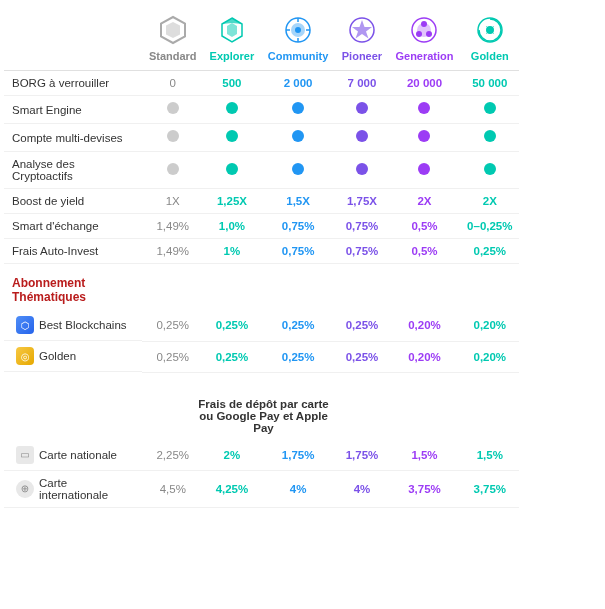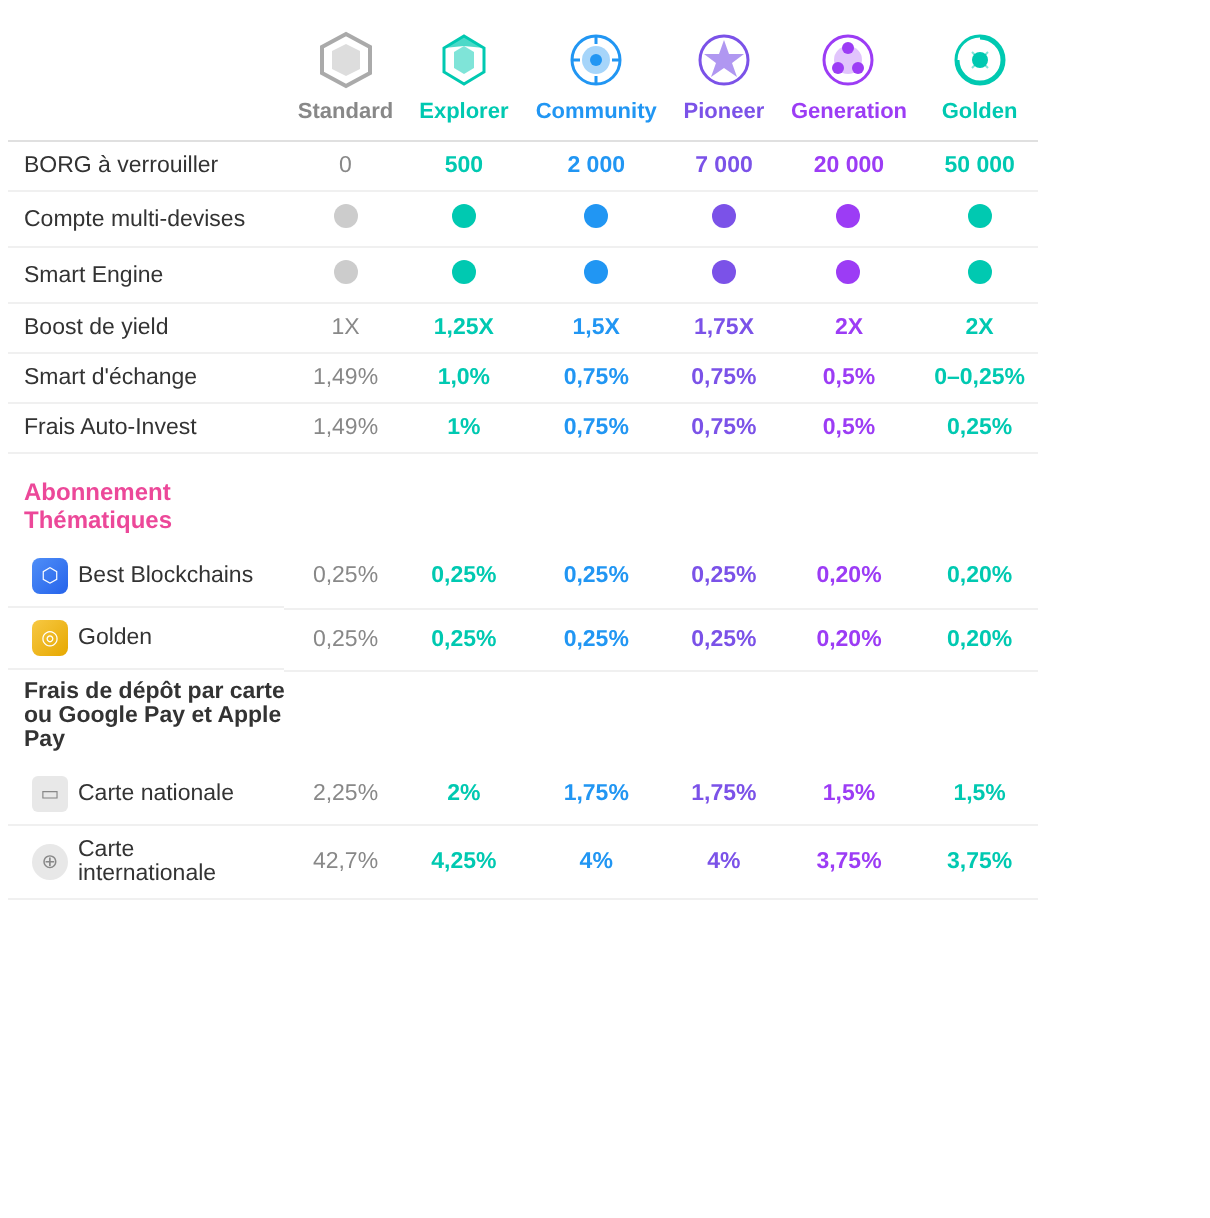--- a/index.html
+++ b/index.html
@@ -41,21 +41,21 @@
     .tier-icon {
       width: 32px;
       height: 32px;
       margin: 0 auto 4px auto;
       display: block;
     }
 
     .section-header td {
       font-weight: 600;
       font-size: 12px;
-      color: #ec4899;
+      color: #b91c1c;
       border-bottom: none;
       padding-top: 10px;
     }
     .sub-item td:first-child {
       padding-left: 12px;
       font-weight: 400;
       display: flex;
       align-items: center;
       gap: 6px;
     }
@@ -165,30 +165,39 @@
     <tr>
           <td>BORG à verrouiller</td>
           <td class="col-std">0</td>
           <td class="col-exp">500</td>
           <td class="col-com">2 000</td>
           <td class="col-pio">7 000</td>
           <td class="col-gen">20 000</td>
           <td class="col-gns">50 000</td>
         </tr>
         <tr>
-          <td>Compte multi-devises</td>
+          <td>Smart Engine</td>
           <td><span style="width: 12px; height: 12px; border-radius: 50%; background: rgb(204, 204, 204); display: inline-block;"></span></td>
           <td><span style="width: 12px; height: 12px; border-radius: 50%; background: rgb(0, 201, 177); display: inline-block;"></span></td>
           <td><span style="width: 12px; height: 12px; border-radius: 50%; background: rgb(33, 150, 243); display: inline-block;"></span></td>
           <td><span style="width: 12px; height: 12px; border-radius: 50%; background: rgb(123, 82, 232); display: inline-block;"></span></td>
           <td><span style="width: 12px; height: 12px; border-radius: 50%; background: rgb(156, 60, 245); display: inline-block;"></span></td>
           <td><span style="width: 12px; height: 12px; border-radius: 50%; background: rgb(0, 201, 177); display: inline-block;"></span></td>
         </tr>
         <tr>
-          <td>Smart Engine</td>
+          <td>Compte multi-devises</td>
+          <td><span style="width: 12px; height: 12px; border-radius: 50%; background: rgb(204, 204, 204); display: inline-block;"></span></td>
+          <td><span style="width: 12px; height: 12px; border-radius: 50%; background: rgb(0, 201, 177); display: inline-block;"></span></td>
+          <td><span style="width: 12px; height: 12px; border-radius: 50%; background: rgb(33, 150, 243); display: inline-block;"></span></td>
+          <td><span style="width: 12px; height: 12px; border-radius: 50%; background: rgb(123, 82, 232); display: inline-block;"></span></td>
+          <td><span style="width: 12px; height: 12px; border-radius: 50%; background: rgb(156, 60, 245); display: inline-block;"></span></td>
+          <td><span style="width: 12px; height: 12px; border-radius: 50%; background: rgb(0, 201, 177); display: inline-block;"></span></td>
+        </tr>
+        <tr>
+          <td>Analyse des<br>Cryptoactifs</td>
           <td><span style="width: 12px; height: 12px; border-radius: 50%; background: rgb(204, 204, 204); display: inline-block;"></span></td>
           <td><span style="width: 12px; height: 12px; border-radius: 50%; background: rgb(0, 201, 177); display: inline-block;"></span></td>
           <td><span style="width: 12px; height: 12px; border-radius: 50%; background: rgb(33, 150, 243); display: inline-block;"></span></td>
           <td><span style="width: 12px; height: 12px; border-radius: 50%; background: rgb(123, 82, 232); display: inline-block;"></span></td>
           <td><span style="width: 12px; height: 12px; border-radius: 50%; background: rgb(156, 60, 245); display: inline-block;"></span></td>
           <td><span style="width: 12px; height: 12px; border-radius: 50%; background: rgb(0, 201, 177); display: inline-block;"></span></td>
         </tr>
         <tr>
           <td>Boost de yield</td>
           <td class="col-std">1X</td>
@@ -237,40 +246,40 @@
             <span>Golden</span>
           </td>
           <td class="col-std">0,25%</td>
           <td class="col-exp">0,25%</td>
           <td class="col-com">0,25%</td>
           <td class="col-pio">0,25%</td>
           <td class="col-gen">0,20%</td>
           <td class="col-gns">0,20%</td>
         </tr>
         <tr class="fee-section-label">
-          <td colspan="7" style="padding-top: 4px;">Frais de dépôt par carte<br>ou Google Pay et Apple<br>Pay</td>
+          <td colspan="7" style="padding-top: 25px; text-align: center;">Frais de dépôt par carte<br>ou Google Pay et Apple<br>Pay</td>
         </tr>
         <tr class="sub-item">
           <td style="display: flex; align-items: center; gap: 5px;">
             <span class="sub-icon" style="background: rgb(232, 232, 232); color: rgb(136, 136, 136); border-radius: 3px; font-size: 10px; width: 18px; height: 18px; display: inline-flex; align-items: center; justify-content: center; flex-shrink: 0;">▭</span>
             <span>Carte nationale</span>
           </td>
           <td class="col-std">2,25%</td>
           <td class="col-exp">2%</td>
           <td class="col-com">1,75%</td>
           <td class="col-pio">1,75%</td>
           <td class="col-gen">1,5%</td>
           <td class="col-gns">1,5%</td>
         </tr>
         <tr class="sub-item">
           <td style="display: flex; align-items: center; gap: 5px;">
             <span class="sub-icon" style="background: rgb(232, 232, 232); color: rgb(136, 136, 136); border-radius: 50%; font-size: 10px; width: 18px; height: 18px; display: inline-flex; align-items: center; justify-content: center; flex-shrink: 0;">⊕</span>
             <span>Carte<br>internationale</span>
           </td>
-          <td class="col-std">42,7%</td>
+          <td class="col-std">4,5%</td>
           <td class="col-exp">4,25%</td>
           <td class="col-com">4%</td>
           <td class="col-pio">4%</td>
           <td class="col-gen">3,75%</td>
           <td class="col-gns">3,75%</td>
         </tr>
       </tbody>
   </table>
 </div>
 

